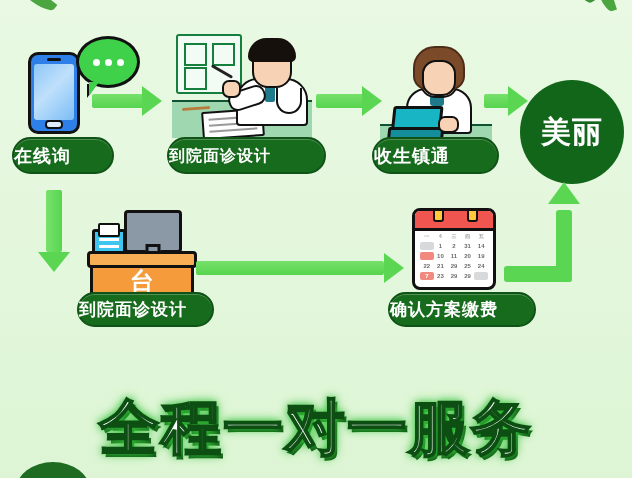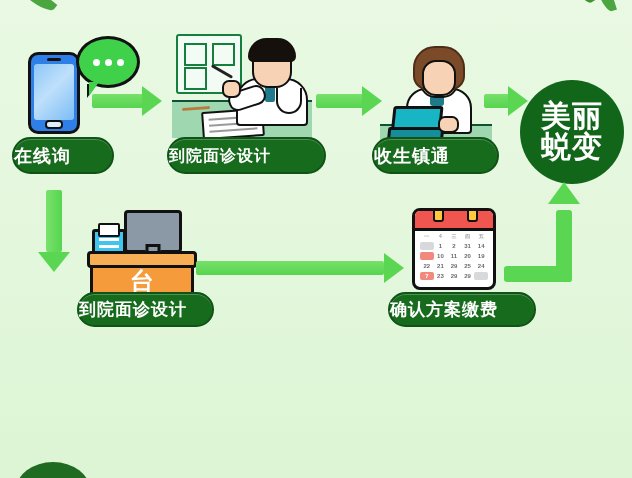--- a/index.html
+++ b/index.html
@@ -265,21 +265,20 @@
     <div class="skin" style="left:52px;top:80px;width:17px;height:13px;border-radius:7px;"></div>
   </div>
 
   <div class="arrow-right" style="left:484px;top:86px;width:44px;height:30px;">
     <div class="shaft" style="width:28px;"></div>
     <div class="head"></div>
   </div>
 
   <div class="result-circle" style="left:520px;top:80px;width:104px;height:104px;font-size:30px;">
     <span>美丽</span>
-    <span>蜕变</span>
   </div>
 
   <div class="pill" style="left:12px;top:137px;width:98px;height:33px;font-size:18px;">
     <span>在线询</span>
   </div>
 
   <div class="pill" style="left:167px;top:137px;width:155px;height:33px;font-size:16px;">
     <span>到院面诊设计</span>
   </div>
 
@@ -360,14 +359,15 @@
   </div>
 
   <div class="pill" style="left:77px;top:292px;width:133px;height:31px;font-size:17px;">
     <span>到院面诊设计</span>
   </div>
 
   <div class="pill" style="left:388px;top:292px;width:144px;height:31px;font-size:17px;">
     <span>确认方案缴费</span>
   </div>
 
+  <div class="headline" style="top:388px;">全程一对一服务</div>
 
 </div>
 
 </body></html>

